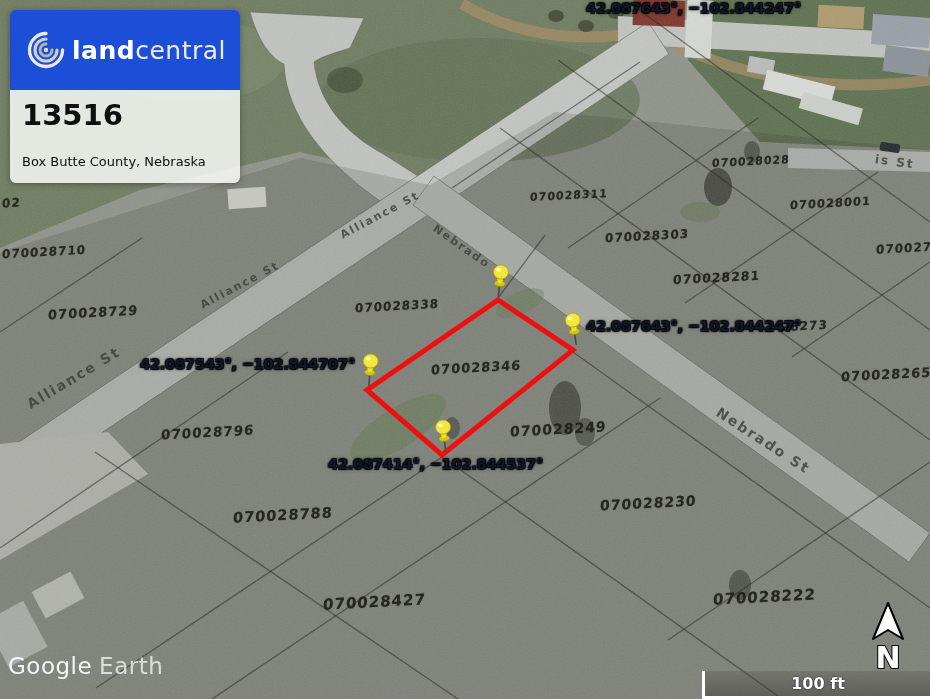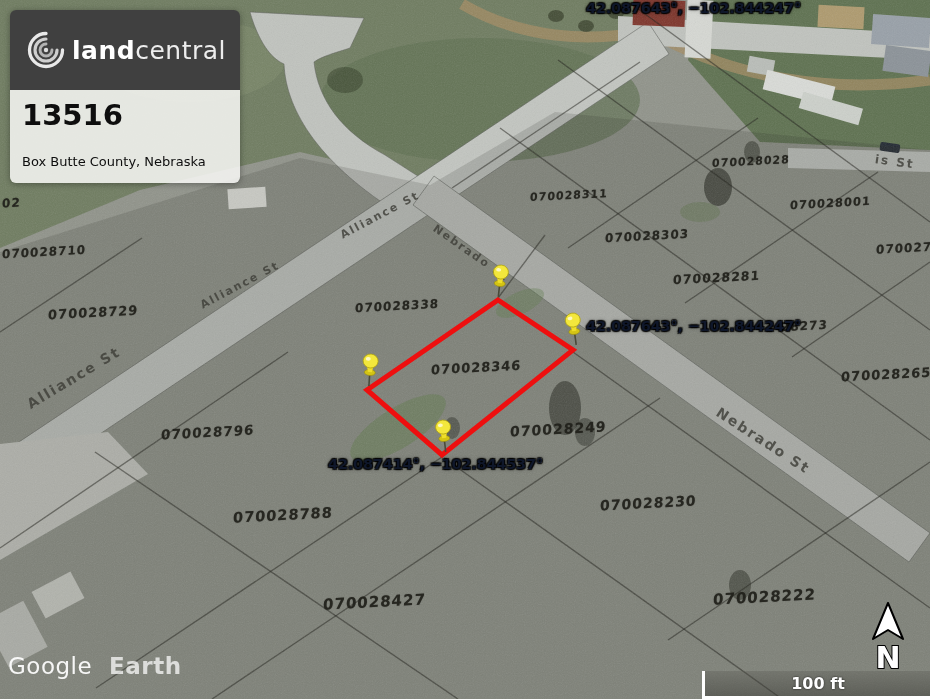--- a/index.html
+++ b/index.html
@@ -31,39 +31,39 @@
                 -1px 1px 1px rgba(0,0,0,.85),1px 1px 1px rgba(0,0,0,.85),
                 0 0 4px rgba(0,0,0,.55);
   }
   .pin{position:absolute;z-index:6;}
   
   #card{
     position:absolute;left:10px;top:10px;width:230px;z-index:10;
     border-radius:6px;box-shadow:0 1px 6px rgba(0,0,0,.35);
   }
   #card-header{
-    height:80px;background:#404040;border-radius:6px 6px 0 0;
+    height:80px;background:#1d4ed8;border-radius:6px 6px 0 0;
     display:flex;align-items:center;padding:0 14px;gap:4px;
   }
   #brand{font-size:25px;color:#fff;letter-spacing:.5px;}
   #brand .b1{font-weight:bold;}
   #brand .b2{font-weight:normal;color:#ededed;}
   #card-body{
     background:rgba(249,249,247,0.85);border-radius:0 0 6px 6px;
     padding:10px 12px 12px 12px;color:#0e0e0e;
   }
   #listing-id{font-size:29px;font-weight:bold;line-height:1.1;margin-bottom:22px;}
   #card-loc,#card-parcel{font-size:13px;line-height:1.3;}
   
   #watermark{
     position:absolute;left:8px;top:653px;z-index:9;font-size:23px;
     letter-spacing:.5px;white-space:nowrap;
   }
   #watermark .g{color:rgba(255,255,255,0.93);font-weight:500;}
-  #watermark .e{color:rgba(255,255,255,0.72);font-weight:700;margin-left:17px;}
+  #watermark .e{color:rgba(255,255,255,0.72);font-weight:400;margin-left:7px;}
   
   #compass{position:absolute;left:866px;top:602px;z-index:9;}
   #scalebar{
     position:absolute;left:702px;top:671px;width:226px;height:25px;z-index:9;
     background:linear-gradient(rgba(90,90,84,.35),rgba(55,55,50,.48));
     border-left:3px solid #fff;border-right:3px solid #fff;border-bottom:3px solid #fff;
     display:flex;align-items:center;justify-content:center;
     color:#fff;font-weight:bold;font-size:16px;
     text-shadow:0 0 2px rgba(0,0,0,.8);
   }
@@ -214,20 +214,21 @@
   <svg class="pin" width="26" height="34" viewBox="0 0 26 34" style="left:431px;top:419px;transform:rotate(-6deg)">
     <line x1="13" y1="21" x2="13" y2="33" stroke="#4a4a3a" stroke-width="1.6"></line>
     <ellipse cx="13" cy="19.5" rx="5.5" ry="3" fill="#d4c414" stroke="#9a8d10" stroke-width=".6"></ellipse>
     <path d="M9.5 12 L16.5 12 L15 19 L11 19 Z" fill="#eede2a"></path>
     <ellipse cx="13" cy="8" rx="7.5" ry="7" fill="#f3e73c" stroke="#b0a312" stroke-width=".8"></ellipse>
     <ellipse cx="10.5" cy="6" rx="2.5" ry="1.8" fill="#fffde0" opacity=".8"></ellipse>
   </svg>
 
   <div class="coord" style="left:586px;top:318">42.087643°, −102.844247°</div>
   <div class="coord" style="left:586px;top:318px">42.087643°, −102.844247°</div>
+  <div class="coord" style="left:140px;top:356px">42.087543°, −102.844707°</div>
   <div class="coord" style="left:328px;top:456px">42.087414°, −102.844537°</div>
 
   <div id="card">
     <div id="card-header">
       <svg width="46" height="46" viewBox="0 0 48 48">
         <g fill="none" stroke-linecap="round">
           <path d="M24 6 A18 18 0 1 0 42 24" stroke="#e9e9e9" stroke-width="3.6"></path>
           <path d="M24 12 A12 12 0 1 0 36 24" stroke="#cfcfcf" stroke-width="3.4"></path>
           <path d="M24 17.5 A6.5 6.5 0 1 0 30.5 24" stroke="#b3b3b3" stroke-width="3.2"></path>
           <circle cx="24" cy="24" r="2.4" fill="#dddddd"></circle>

